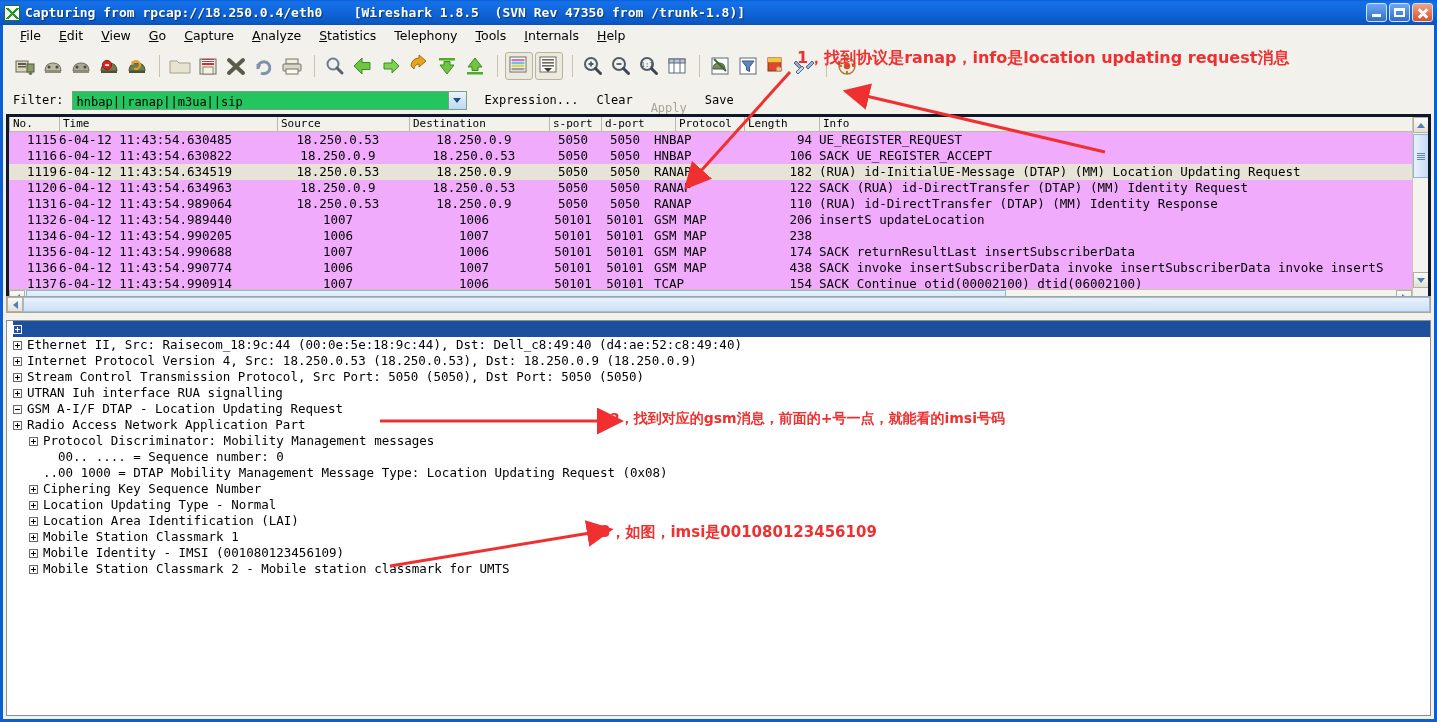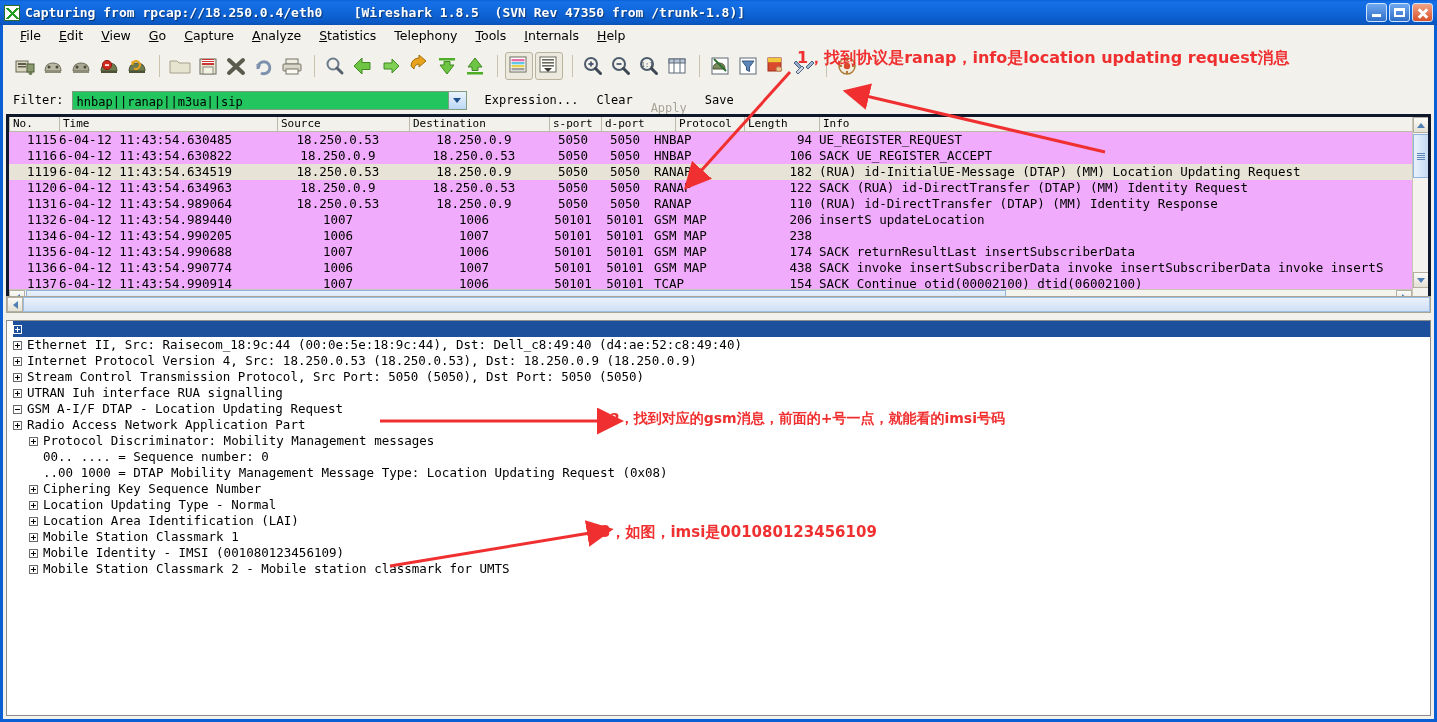--- a/index.html
+++ b/index.html
@@ -663,21 +663,21 @@
           </span>
           <span>Radio Access Network Application Part</span>
         </div>
         <div class="drow" style="padding-left: 16px;">
           <span class="exp">
             <i class="h"></i>
             <i class="v"></i>
           </span>
           <span>Protocol Discriminator: Mobility Management messages</span>
         </div>
-        <div class="drow" style="padding-left: 16px;">
+        <div class="drow" style="padding-left: 16px; gap: 15px;">
           <span class="exp none"></span>
           <span>00.. .... = Sequence number: 0</span>
         </div>
         <div class="drow" style="padding-left: 16px;">
           <span class="exp none"></span>
           <span>..00 1000 = DTAP Mobility Management Message Type: Location Updating Request (0x08)</span>
         </div>
         <div class="drow" style="padding-left: 16px;">
           <span class="exp">
             <i class="h"></i>

